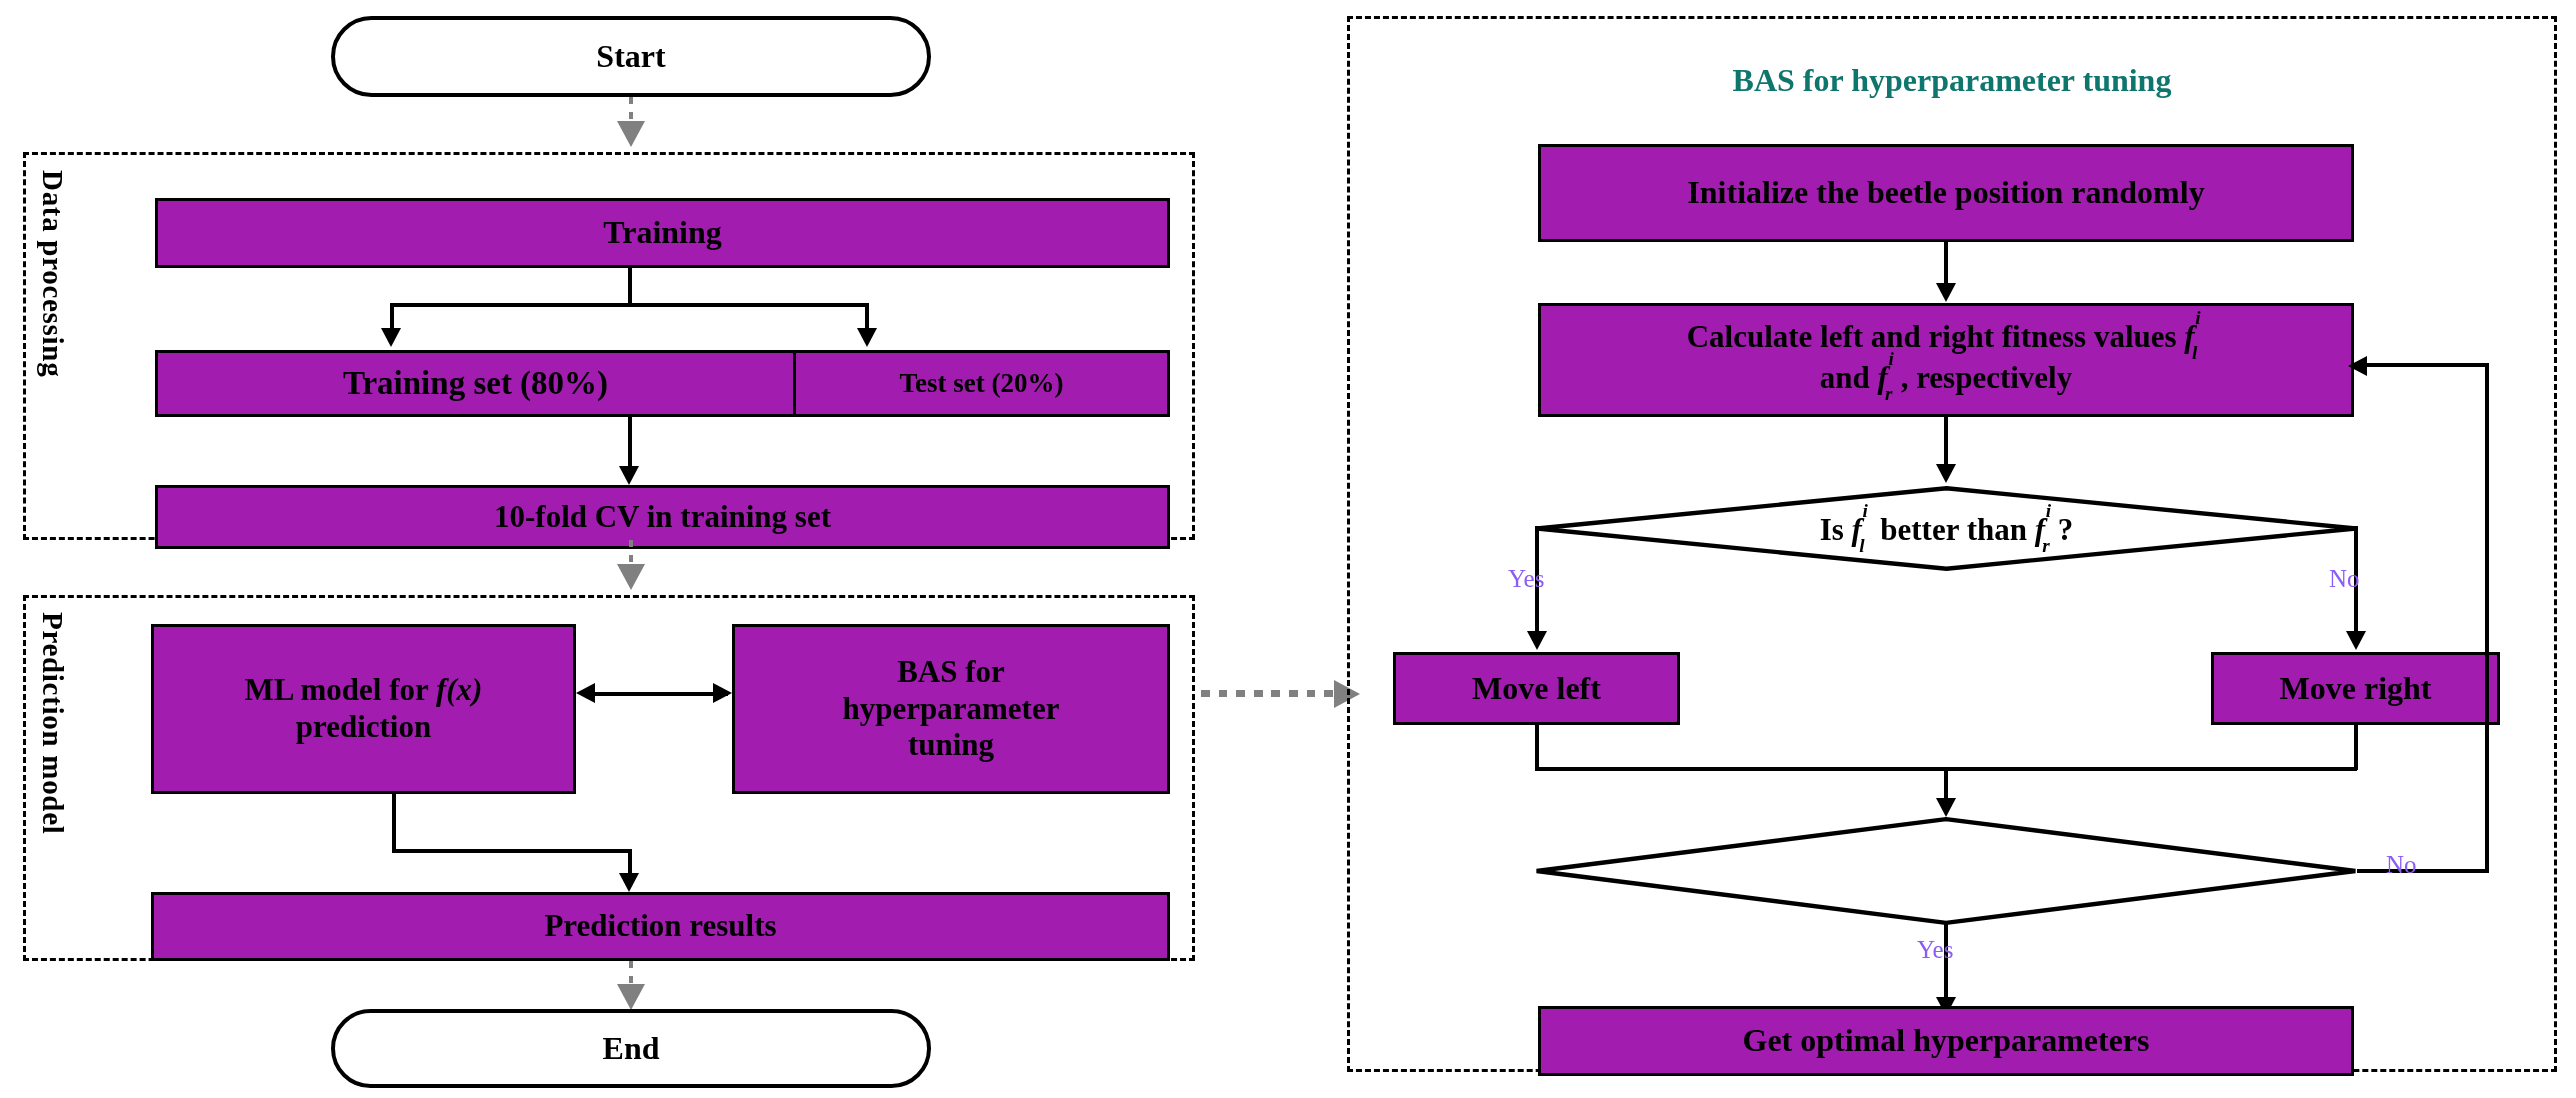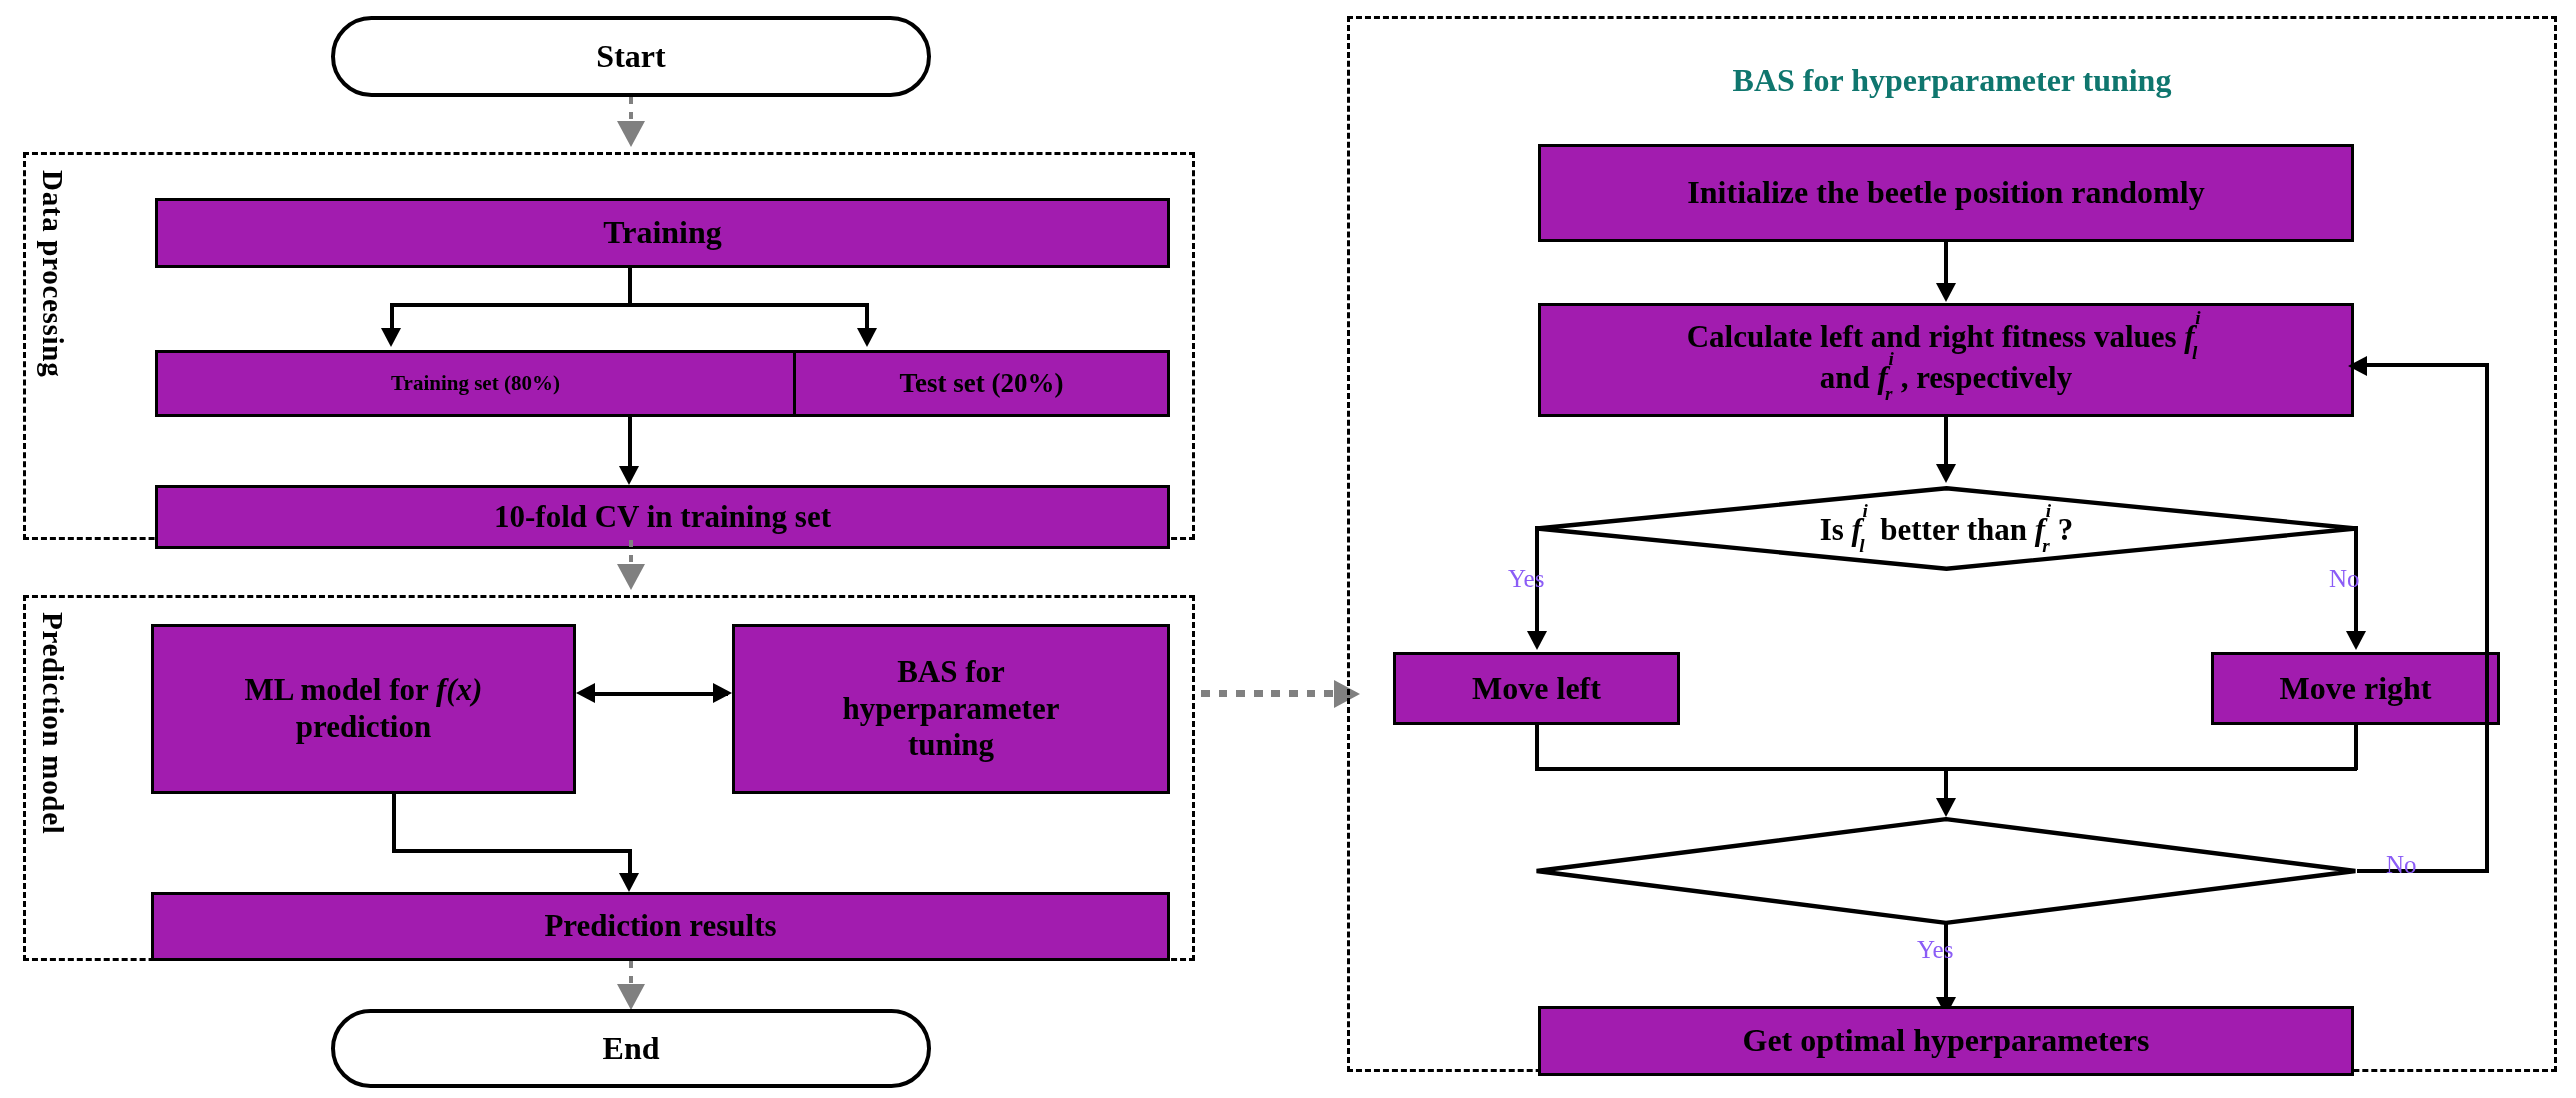--- a/index.html
+++ b/index.html
@@ -106,21 +106,21 @@
     <span class="inner">Training</span>
   </div>
 
   <div class="vline" style="left:628px;top:268px;height:37px;"></div>
   <div class="hline" style="left:390px;top:303px;width:479px;"></div>
   <div class="vline" style="left:390px;top:303px;height:28px;"></div>
   <div class="ar-down" style="left:381px;top:328px;"></div>
   <div class="vline" style="left:865px;top:303px;height:28px;"></div>
   <div class="ar-down" style="left:857px;top:328px;"></div>
 
-  <div class="box" style="left:155px;top:350px;width:641px;height:67px;font-size:21px;text-align:center;">
+  <div class="box" style="left:155px;top:350px;width:641px;height:67px;font-size:33px;text-align:center;">
     <span class="inner">Training set (80%)</span>
   </div>
   <div class="box" style="left:793px;top:350px;width:377px;height:67px;font-size:27px;">
     <span class="inner">Test set (20%)</span>
   </div>
 
   <div class="vline" style="left:628px;top:417px;height:53px;"></div>
   <div class="ar-down" style="left:619px;top:466px;"></div>
 
   <div class="box" style="left:155px;top:485px;width:1015px;height:64px;font-size:31px;">

